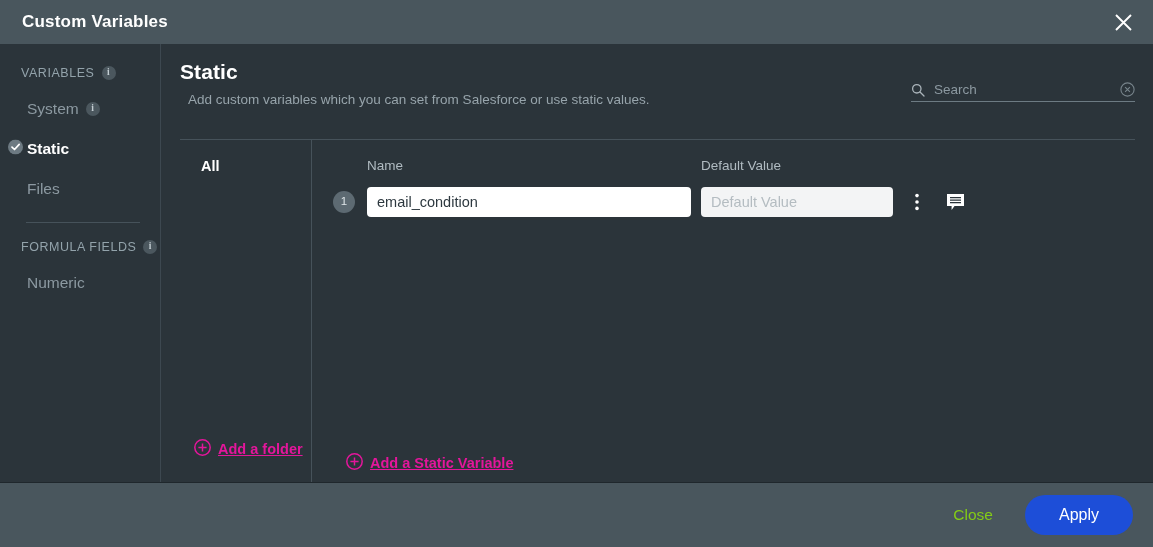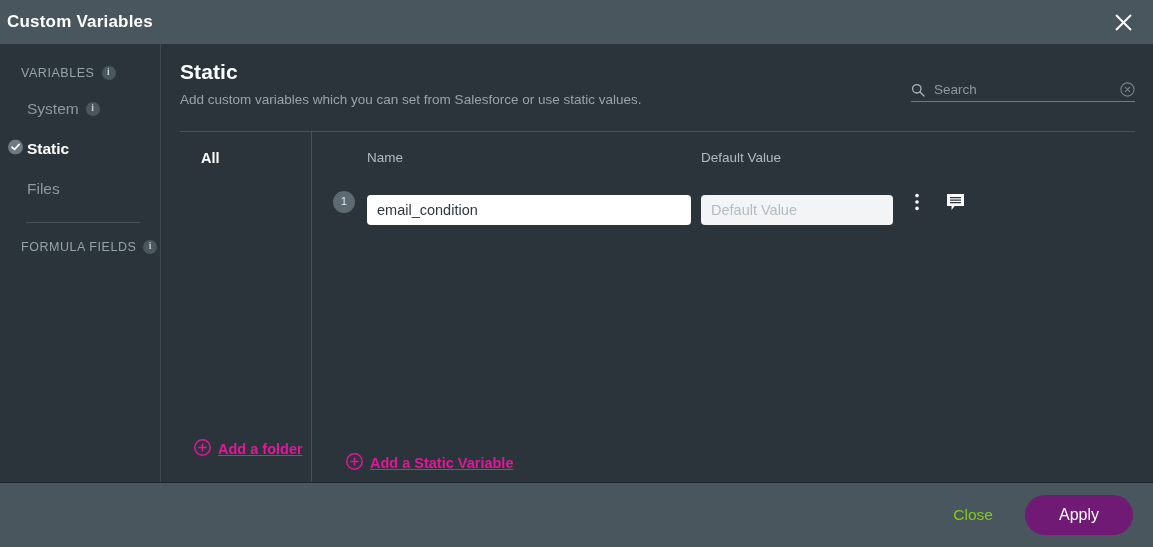--- a/index.html
+++ b/index.html
@@ -15,21 +15,21 @@
     width: 1153px; height: 547px;
     background: #2b343a;
     display: flex; flex-direction: column;
   }
 
   
   .titlebar {
     height: 44px; flex: 0 0 44px;
     background: #49565d;
     display: flex; align-items: center;
-    padding: 0 16px 0 7px;
+    padding: 0 16px 0 22px;
     position: relative;
   }
   .titlebar .title {
     color: #ffffff;
     font-size: 17px;
     font-weight: bold;
     letter-spacing: .2px;
   }
   .close-btn {
     position: absolute; right: 14px; top: 50%;
@@ -114,21 +114,21 @@
   .panel-title {
     color: #ffffff;
     font-size: 21px;
     font-weight: bold;
     margin: 0 0 8px 0;
     letter-spacing: .1px;
   }
   .panel-sub {
     color: #97a4ab;
     font-size: 13.5px;
-    margin: 0;
+    margin: 8px;
   }
 
   
   .search-wrap {
     position: absolute;
     right: 0; top: 22px;
     width: 224px;
     display: flex; align-items: center;
     border-bottom: 1px solid #6d7b83;
     padding-bottom: 4px;
@@ -212,21 +212,20 @@
   .txt-input {
     width: 100%;
     height: 30px;
     border: none; outline: none;
     border-radius: 4px;
     background: #ffffff;
     color: #2d383f;
     font-family: "Liberation Sans", sans-serif;
     font-size: 14.5px;
     padding: 0 10px;
-    margin-top: 16px;
   }
   .txt-input.empty { background: #f3f4f5; }
   .txt-input::placeholder { color: #b4bcc1; opacity: 1; }
 
   .row-actions {
     display: flex; align-items: center;
     gap: 19px;
     padding-left: 4px;
   }
   .icon-btn {
@@ -264,21 +263,21 @@
   }
   .btn-close {
     background: transparent; border: none;
     color: #84cc16;
     font-family: "Liberation Sans", sans-serif;
     font-size: 15.5px;
     padding: 10px 22px;
     cursor: pointer;
   }
   .btn-apply {
-    background: #701a75;
+    background: #1d4ed8;
     border: none;
     color: #ffffff;
     font-family: "Liberation Sans", sans-serif;
     font-size: 16px;
     border-radius: 22px;
     padding: 11px 34px;
     cursor: pointer;
   }
 </style>
 </head>
@@ -326,20 +325,23 @@
       </div>
 
       <div class="side-divider"></div>
 
       <div class="side-group-title">
         <span>FORMULA FIELDS</span>
         <span class="info-badge">i</span>
       </div>
       <div class="side-gap"></div>
 
+      <div class="side-item">
+        <span>Numeric</span>
+      </div>
     </div>
 
     <div class="main">
 
       <div class="main-head">
         <h1 class="panel-title">Static</h1>
         <p class="panel-sub">Add custom variables which you can set from Salesforce or use static values.</p>
 
         <div class="search-wrap">
           <span class="search-icon">

